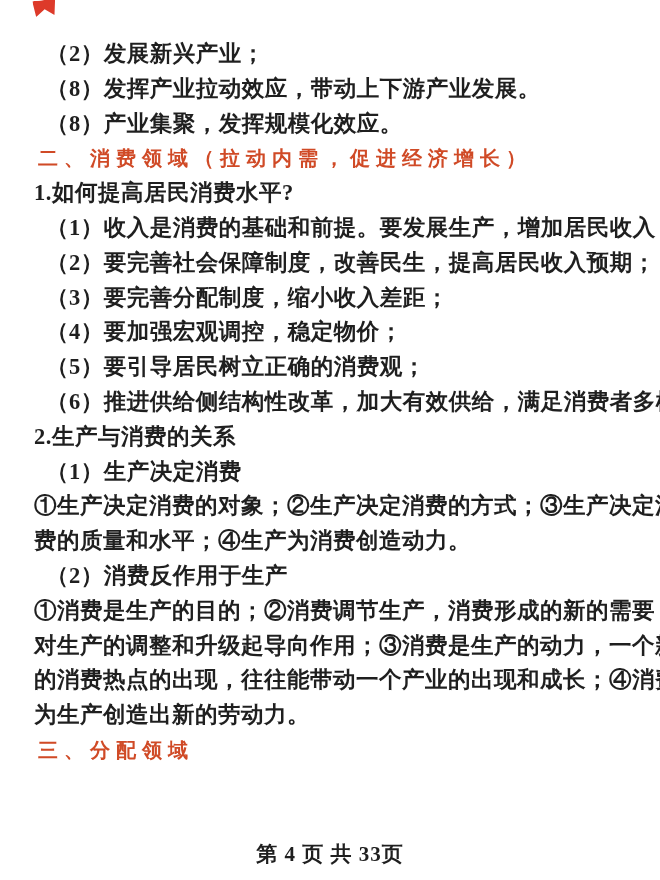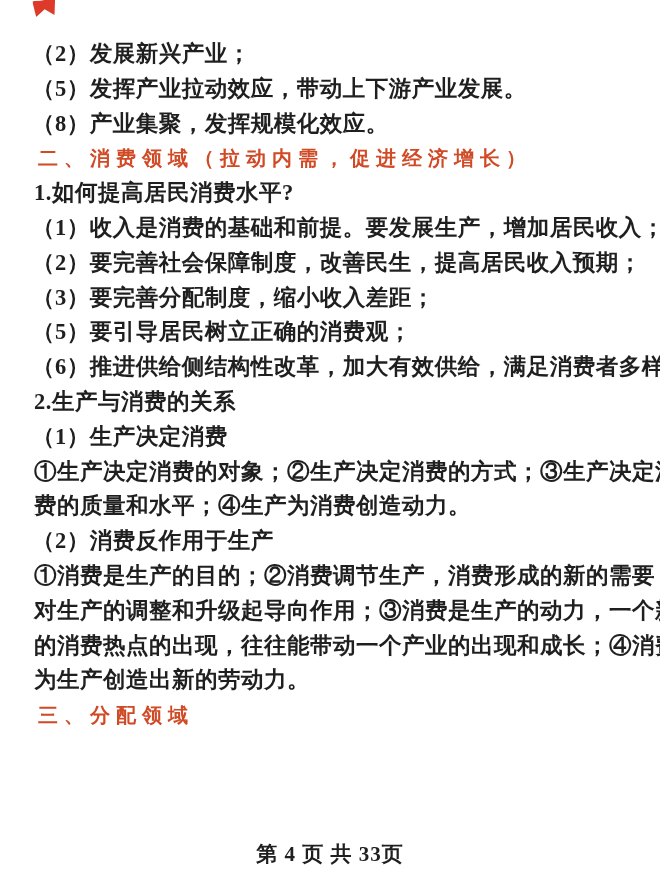--- a/index.html
+++ b/index.html
@@ -36,20 +36,21 @@
     line-height: 34.8px;
     white-space: nowrap;
     font-size: 22.5px;
     font-weight: bold;
     color: var(--body-color, #1f1f1f);
     letter-spacing: 0.5px;
     padding-left: 34px;
   }
   .line.indent {
     padding-left: 32px;
+    margin-left: 14px;
   }
   .line.heading {
     padding-left: 38px;
     color: var(--heading-color, #d04a26);
     font-size: 20px;
     letter-spacing: 6px;
     font-family: "Liberation Sans", "DejaVu Sans", sans-serif;
   }
   #footer {
     position: absolute;
@@ -63,27 +64,28 @@
     letter-spacing: 1px;
   }
 </style>
 </head>
 <body>
 
 <div id="page">
   <div id="bookmark"></div>
   <div id="lines">
       <div class="line indent">（2）发展新兴产业；</div>
-      <div class="line indent">（5）发挥产业拉动效应，带动上下游产业发展。</div>
+      <div class="line indent">（8）发挥产业拉动效应，带动上下游产业发展。</div>
       <div class="line indent">（8）产业集聚，发挥规模化效应。</div>
       <div class="line heading">二、消费领域（拉动内需，促进经济增长）</div>
       <div class="line flush">1.如何提高居民消费水平?</div>
       <div class="line indent">（1）收入是消费的基础和前提。要发展生产，增加居民收入；</div>
       <div class="line indent">（2）要完善社会保障制度，改善民生，提高居民收入预期；</div>
       <div class="line indent">（3）要完善分配制度，缩小收入差距；</div>
+      <div class="line indent">（4）要加强宏观调控，稳定物价；</div>
       <div class="line indent">（5）要引导居民树立正确的消费观；</div>
       <div class="line indent">（6）推进供给侧结构性改革，加大有效供给，满足消费者多样</div>
       <div class="line flush">2.生产与消费的关系</div>
       <div class="line indent">（1）生产决定消费</div>
       <div class="line flush">①生产决定消费的对象；②生产决定消费的方式；③生产决定消</div>
       <div class="line flush">费的质量和水平；④生产为消费创造动力。</div>
       <div class="line indent">（2）消费反作用于生产</div>
       <div class="line flush">①消费是生产的目的；②消费调节生产，消费形成的新的需要，</div>
       <div class="line flush">对生产的调整和升级起导向作用；③消费是生产的动力，一个新</div>
       <div class="line flush">的消费热点的出现，往往能带动一个产业的出现和成长；④消费</div>

